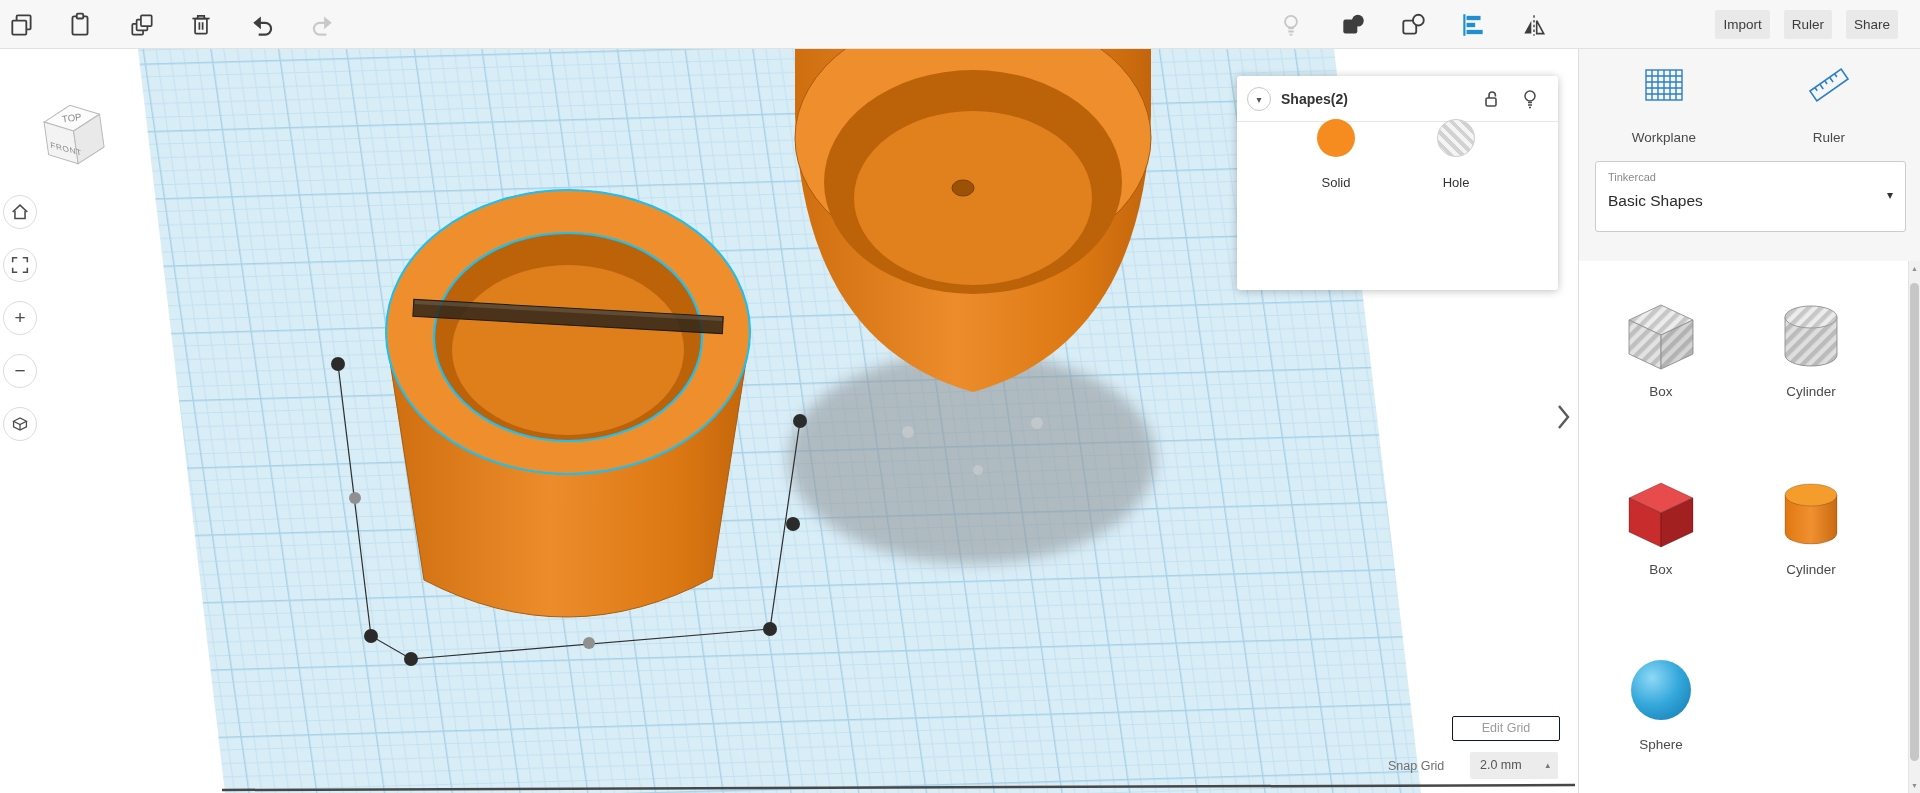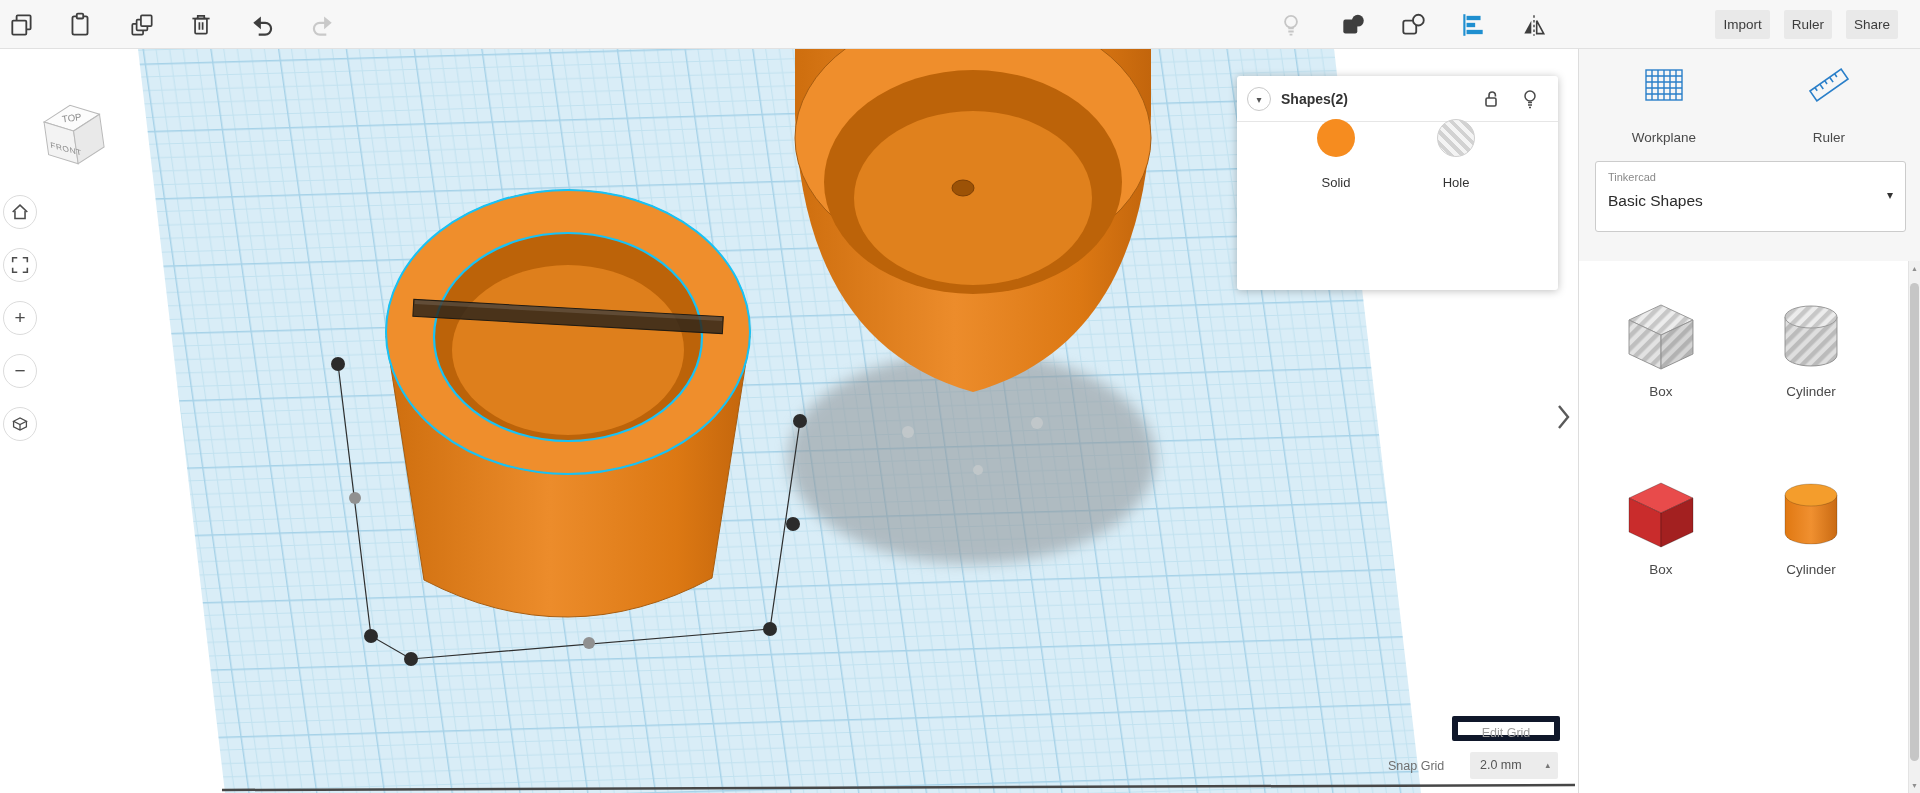--- a/index.html
+++ b/index.html
@@ -45,21 +45,21 @@
   .sb-caret { position:absolute; right:12px; top:26px; font-size:12px; color:#333; }
   .gallery { position:absolute; left:0; top:212px; width:330px; height:532px; background:#fff; }
   .tile { position:absolute; width:130px; text-align:center; cursor:pointer; }
   .tile .lbl { margin-top:3px; font-size:13.5px; color:#4a4a4a; }
   .scrollbar { position:absolute; right:0; top:212px; width:12px; height:532px; background:#f1f1f1; border-left:1px solid #e3e3e3; }
   .sb-thumb { position:absolute; left:1px; top:22px; width:9px; height:478px; background:#c6c6c6; border-radius:5px; cursor:pointer; }
   .sb-arrow { position:absolute; left:0; width:11px; text-align:center; font-size:7px; color:#8f8f8f; cursor:pointer; }
 
   
   .edit-grid { position:absolute; left:1452px; top:716px; width:108px; height:25px; line-height:23px; text-align:center;
-               background:#fff; border:6px solid #0f172a; border-radius:2px; color:#9c9c9c; font-size:12.5px; cursor:pointer; z-index:6; }
+               background:#fff; border:1px solid #0f172a; border-radius:2px; color:#9c9c9c; font-size:12.5px; cursor:pointer; z-index:6; }
   .snap-label { position:absolute; left:1388px; top:759px; font-size:12.5px; color:#6f6f6f; z-index:6; }
   .snap-select { position:absolute; left:1470px; top:752px; width:88px; height:27px; background:#ececec; border-radius:2px;
                  font-size:12.5px; color:#555; line-height:27px; padding-left:10px; cursor:pointer; z-index:6; }
   .snap-select .car { position:absolute; right:8px; top:0; font-size:9px; color:#777; }
 </style>
 </head>
 <body>
 
 <div id="app">
 
@@ -381,20 +381,26 @@
         <div class="lbl">Box</div>
       </div>
       <div class="tile" style="left:167px; top:210px">
         <svg width="84" height="84" viewBox="0 0 84 84">
           <path d="M16 24 V62 A26 11 0 0 0 68 62 V24" fill="url(#cylG)" stroke="rgba(0,0,0,0.2)"></path>
           <ellipse cx="42" cy="24" rx="26" ry="11" fill="#F49D2C" stroke="rgba(0,0,0,0.2)"></ellipse>
         </svg>
         <div class="lbl">Cylinder</div>
       </div>
 
+      <div class="tile" style="left:17px; top:385px">
+        <svg width="84" height="84" viewBox="0 0 84 84">
+          <circle cx="42" cy="44" r="30" fill="url(#sphereG)"></circle>
+        </svg>
+        <div class="lbl">Sphere</div>
+      </div>
     </div>
 
     <div class="scrollbar">
       <div class="sb-arrow" style="top:4px">▲</div>
       <div class="sb-thumb"></div>
       <div class="sb-arrow" style="bottom:4px">▼</div>
     </div>
   </div>
 
   <div class="edit-grid">Edit Grid</div>

